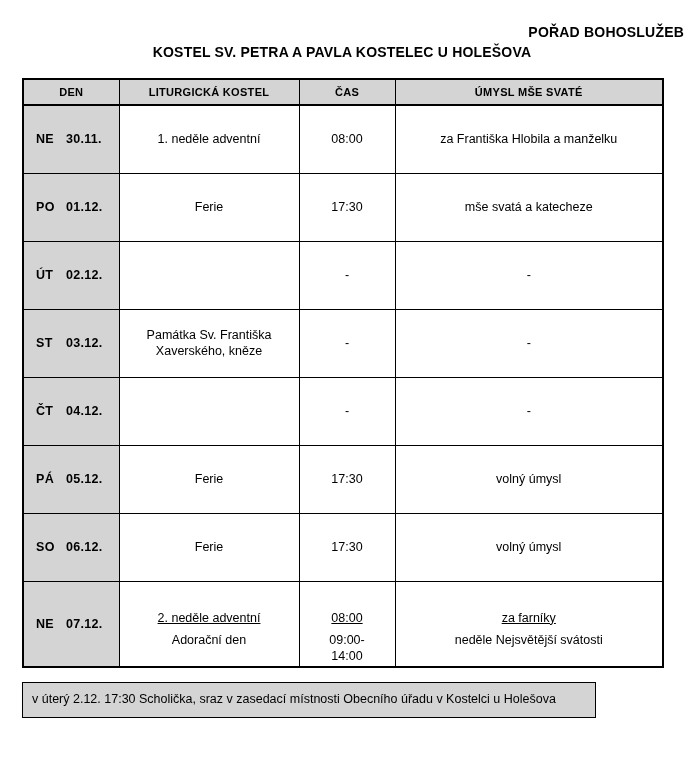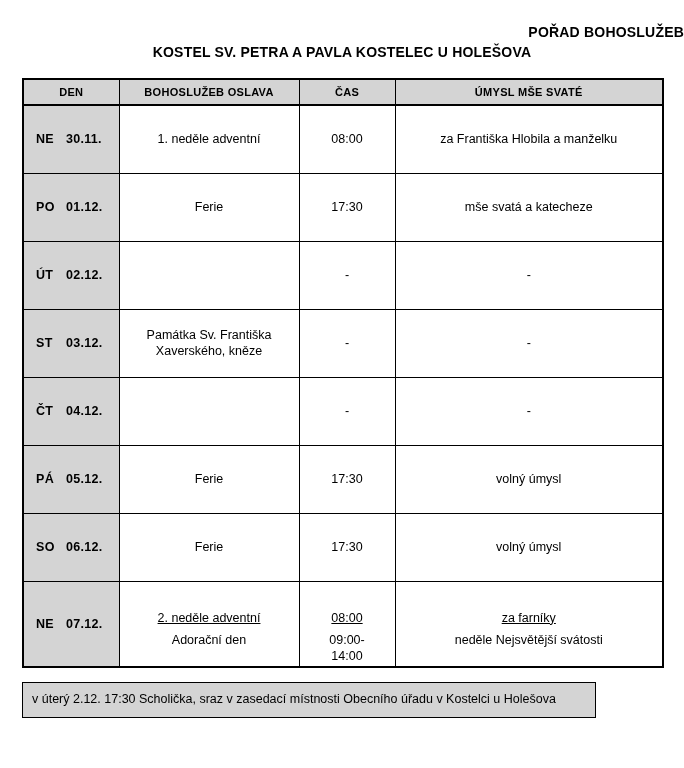--- a/index.html
+++ b/index.html
@@ -143,21 +143,21 @@
     <table class="schedule">
       <colgroup>
         <col class="c-day">
         <col class="c-celebration">
         <col class="c-time">
         <col class="c-intention">
       </colgroup>
       <thead>
         <tr>
           <th>DEN</th>
-          <th>BOHOSLUŽEB OSLAVA</th>
+          <th>LITURGICKÁ KOSTEL</th>
           <th>ČAS</th>
           <th>ÚMYSL MŠE SVATÉ</th>
         </tr>
       </thead>
       <tbody>
 
         <tr class="row">
           <td class="day">
             <span class="dow">NE</span><span class="date">30.11.</span>
           </td>

